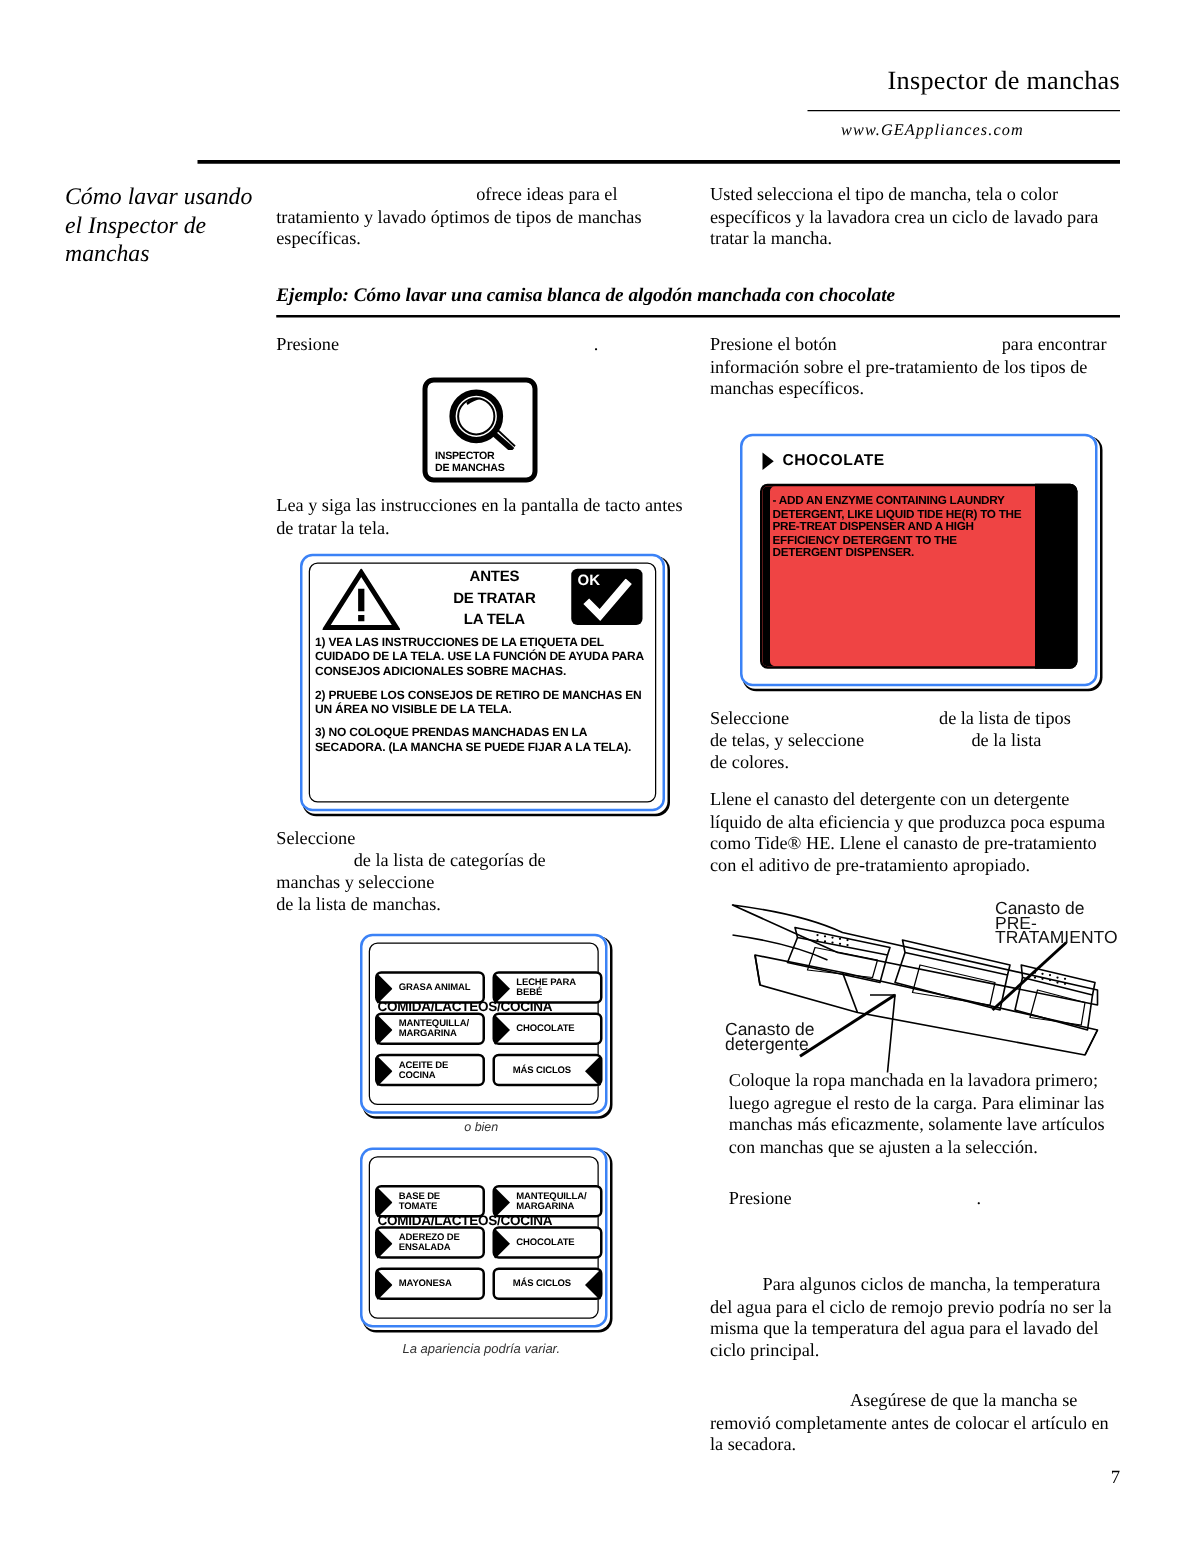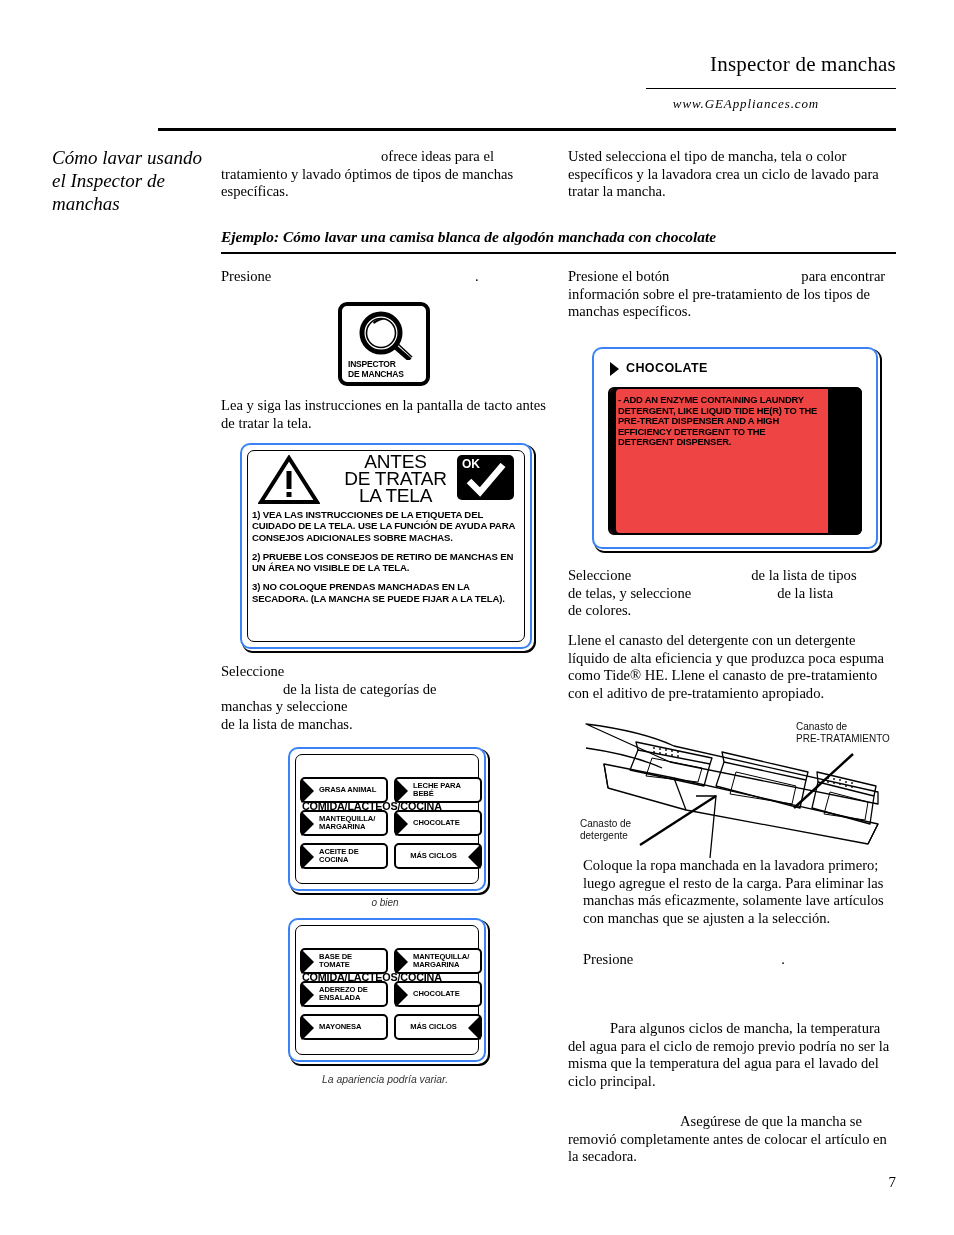--- a/index.html
+++ b/index.html
@@ -72,21 +72,21 @@
     font-weight:bold;font-size:8.5px;line-height:9.5px;letter-spacing:-.2px;
   }
 
   
   .warn{left:240px;top:443px;width:288px;height:202px;padding:0;}
   .warn-inner{position:absolute;inset:5px;border:1px solid #000;border-radius:7px;}
   .warn-head{position:absolute;left:10px;top:8px;right:10px;height:52px;}
   .tri{position:absolute;left:6px;top:2px;}
   .warn-title{
     position:absolute;left:76px;top:0px;width:135px;text-align:center;
-    font-weight:normal;font-size:19px;line-height:17px;letter-spacing:-.2px;
+    font-weight:bold;font-size:12px;line-height:17px;letter-spacing:-.2px;
   }
   .ok-box{
     position:absolute;right:6px;top:2px;width:57px;height:45px;
     background:#000;border-radius:5px;
   }
   .ok-lbl{position:absolute;left:5px;top:2px;color:#fff;font-weight:bold;font-size:12px;}
   .ok-check{position:absolute;left:6px;top:8px;}
   .warn-body{
     position:absolute;left:10px;top:64px;right:8px;
     font-weight:bold;font-size:9.6px;line-height:11.3px;letter-spacing:-.15px;
@@ -151,21 +151,21 @@
     font-family:"Liberation Sans",sans-serif;font-style:italic;
     font-size:10px;color:#333;
   }
   .cap-obien{top:897px;font-style:italic;}
   .cap-var{top:1074px;font-size:10.4px;}
 
   
   .disp{position:absolute;left:578px;top:718px;width:320px;height:148px;}
   .disp-lbl{
     position:absolute;font-family:"Liberation Sans",sans-serif;
-    font-size:10px;line-height:11.5px;color:#111;
+    font-size:14px;line-height:11.5px;color:#111;
   }
   .lbl-pre{left:218px;top:3px;width:100px;}
   .lbl-det{left:2px;top:100px;width:78px;}
 
   .pg{
     position:absolute;right:58px;top:1174px;font-size:15px;
   }
   .txt-block{position:absolute;font-size:14.6px;line-height:17.6px;}
 </style>
 </head>

